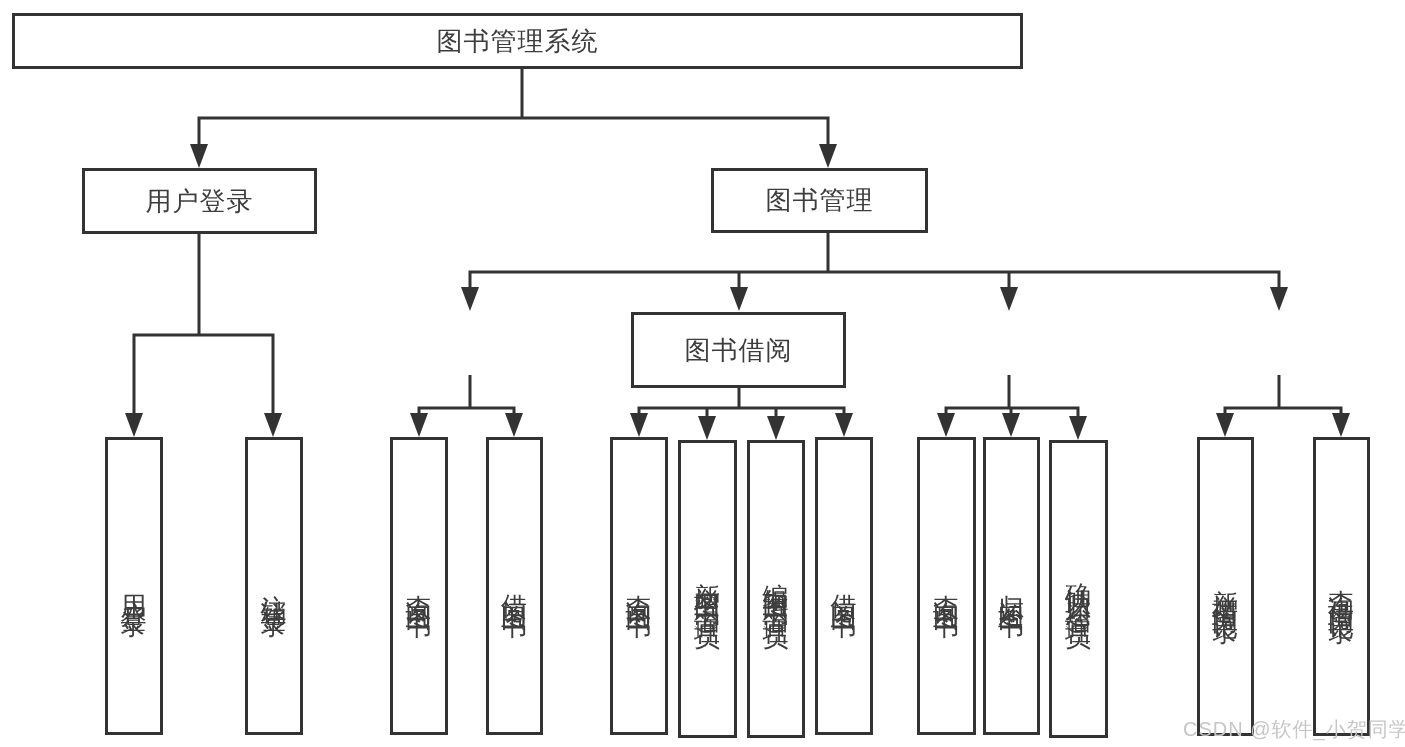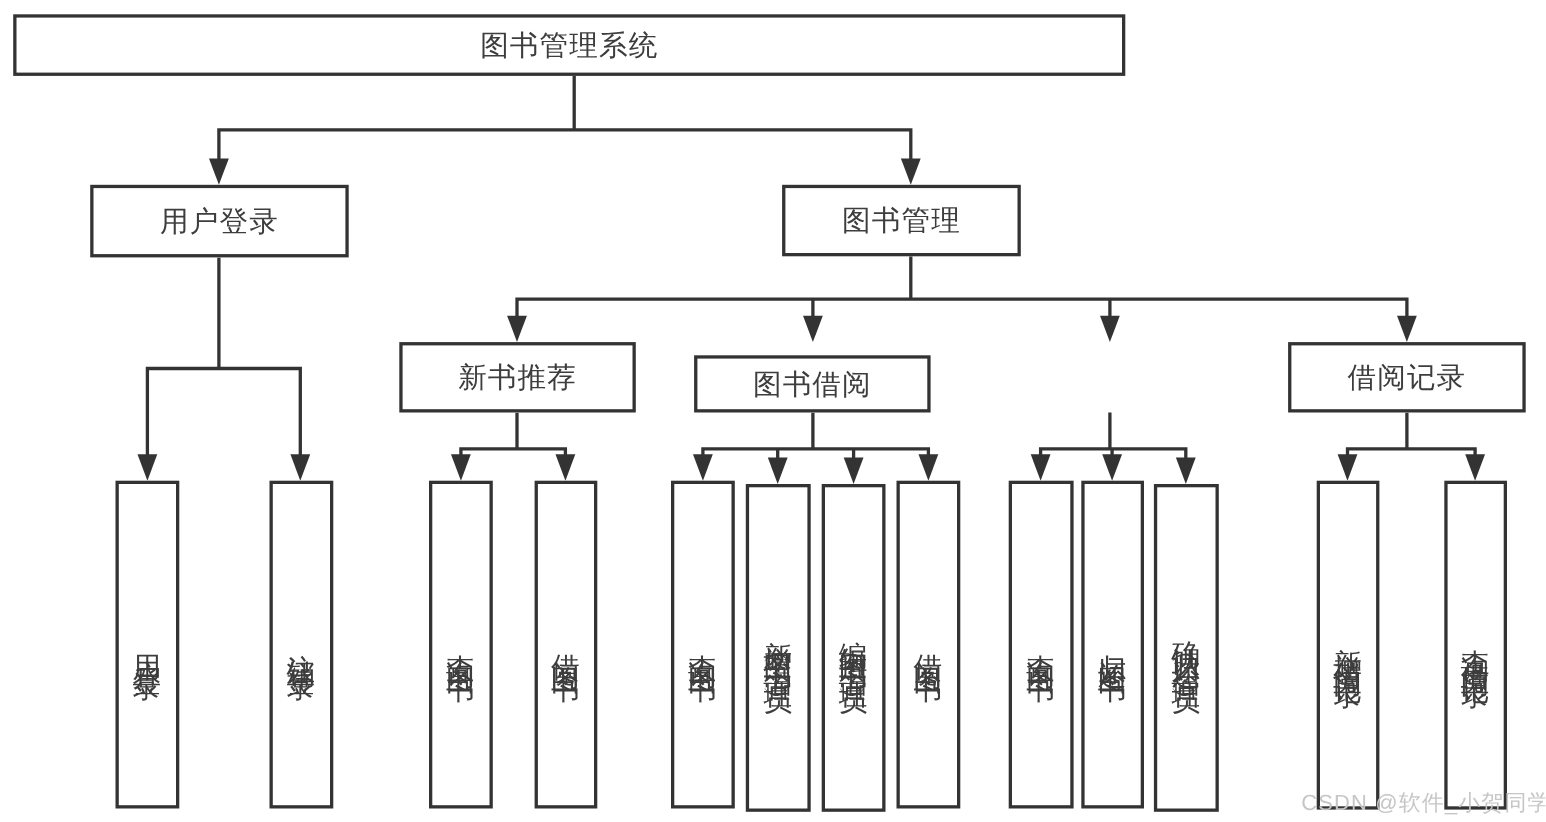--- a/index.html
+++ b/index.html
@@ -70,23 +70,21 @@
       <polygon points="1225,437 1216,413 1234,413"></polygon>
       <polygon points="1341,437 1332,413 1350,413"></polygon>
     </g>
   </svg>
 
   <div class="hbox" style="left:12px;top:13px;width:1011px;height:56px">图书管理系统</div>
 
   <div class="hbox" style="left:82px;top:168px;width:235px;height:66px">用户登录</div>
   <div class="hbox" style="left:711px;top:168px;width:217px;height:65px">图书管理</div>
 
-  <div class="hbox" style="left:363px;top:311px;width:215px;height:64px">新书推荐</div>
-  <div class="hbox" style="left:631px;top:323px;width:215px;height:52px">图书借阅</div>
-  <div class="hbox" style="left:1171px;top:311px;width:216px;height:64px">借阅记录</div>
+  <div class="hbox" style="left:631px;top:312px;width:215px;height:76px">图书借阅</div>
 
   <div class="vbox" style="left:105px;top:437px;width:58px;height:298px">用户登录</div>
   <div class="vbox" style="left:245px;top:437px;width:58px;height:298px">注销登录</div>
 
   <div class="vbox" style="left:390px;top:437px;width:58px;height:298px">查询图书</div>
   <div class="vbox" style="left:486px;top:437px;width:57px;height:298px">借阅图书</div>
 
   <div class="vbox" style="left:610px;top:437px;width:58px;height:298px">查询图书</div>
   <div class="vbox" style="left:678px;top:440px;width:59px;height:298px">新增图书（管理员）</div>
   <div class="vbox" style="left:747px;top:440px;width:58px;height:298px">编辑图书（管理员）</div>

